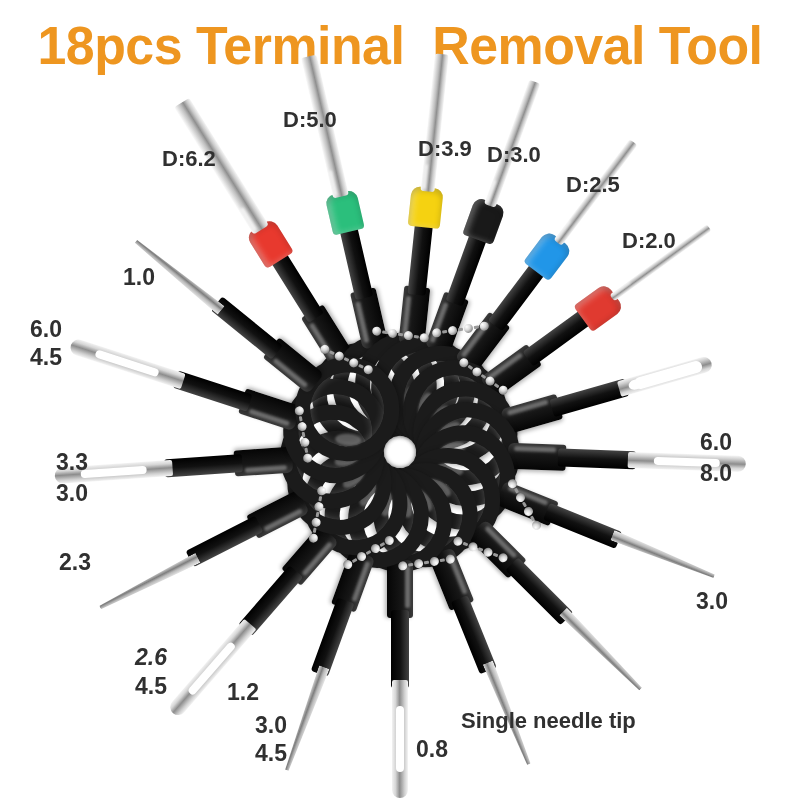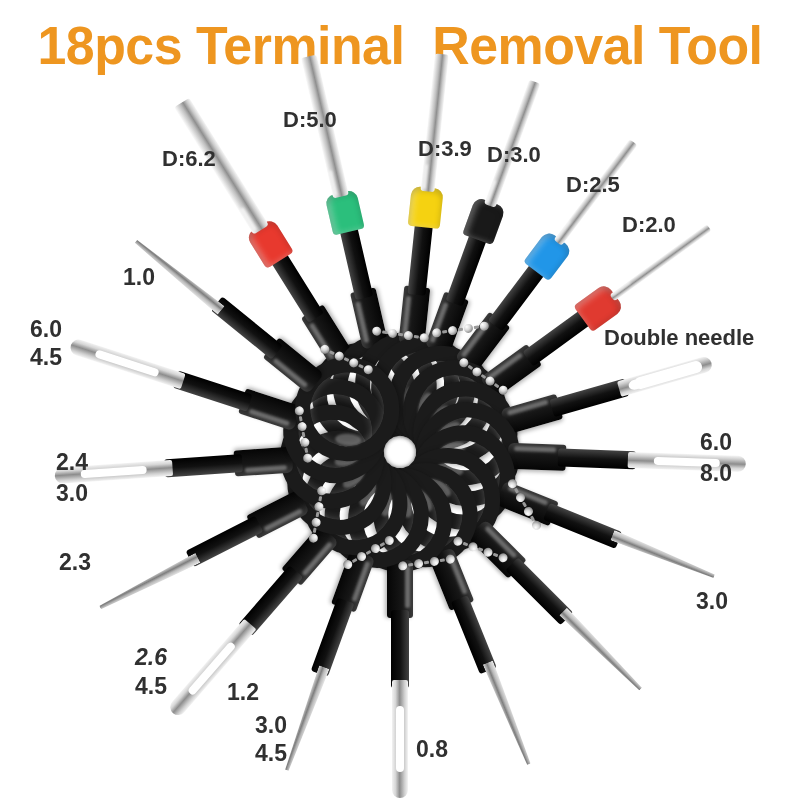--- a/index.html
+++ b/index.html
@@ -387,30 +387,30 @@
         <b></b>
         <i></i>
       </div>
     </div>
 
 <div class="lbl big" style="left: 162px; top: 146px;">D:6.2</div>
     <div class="lbl big" style="left: 283px; top: 107px;">D:5.0</div>
     <div class="lbl big" style="left: 418px; top: 136px;">D:3.9</div>
     <div class="lbl big" style="left: 487px; top: 142px;">D:3.0</div>
     <div class="lbl big" style="left: 566px; top: 172px;">D:2.5</div>
-    <div class="lbl big" style="left: 622px; top: 212px;">D:2.0</div>
+    <div class="lbl big" style="left: 622px; top: 228px;">D:2.0</div>
     <div class="lbl " style="left: 123px; top: 265px;">1.0</div>
     <div class="lbl r" style="right: 738px; top: 317px;">6.0</div>
     <div class="lbl r" style="right: 738px; top: 345px;">4.5</div>
-    <div class="lbl r" style="right: 712px; top: 450px;">2.4</div>
+    <div class="lbl r" style="right: 712px; top: 450px;">3.3</div>
     <div class="lbl r" style="right: 712px; top: 481px;">3.0</div>
     <div class="lbl r" style="right: 709px; top: 550px;">2.3</div>
     <div class="lbl r" style="right: 633px; top: 645px; font-style: italic;">2.6</div>
     <div class="lbl r" style="right: 633px; top: 674px;">4.5</div>
     <div class="lbl " style="left: 227px; top: 680px;">1.2</div>
     <div class="lbl " style="left: 255px; top: 713px;">3.0</div>
     <div class="lbl " style="left: 255px; top: 741px;">4.5</div>
     <div class="lbl " style="left: 416px; top: 737px;">0.8</div>
     <div class="lbl " style="left: 700px; top: 430px;">6.0</div>
     <div class="lbl " style="left: 700px; top: 461px;">8.0</div>
     <div class="lbl " style="left: 696px; top: 589px;">3.0</div>
-    <div class="lbl big" style="left: 604px; top: 325px;">Double needle</div>
+    <div class="lbl big" style="left: 461px; top: 708px;">Single needle tip</div>
   </div>
 
 </body></html>

